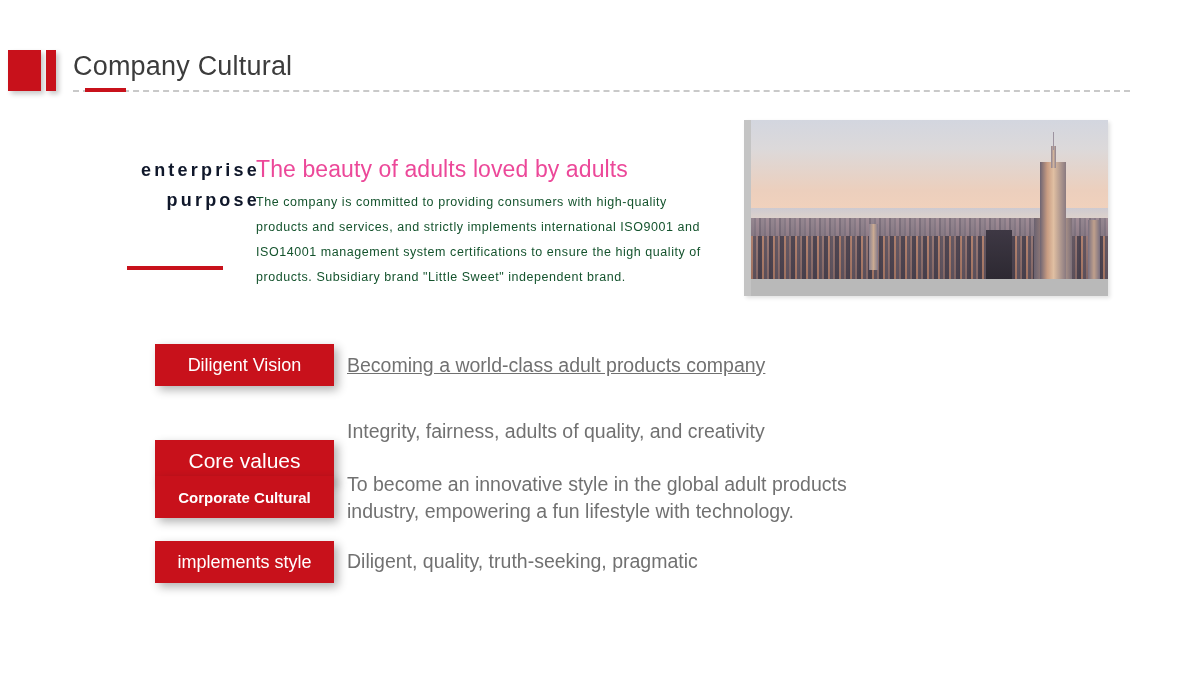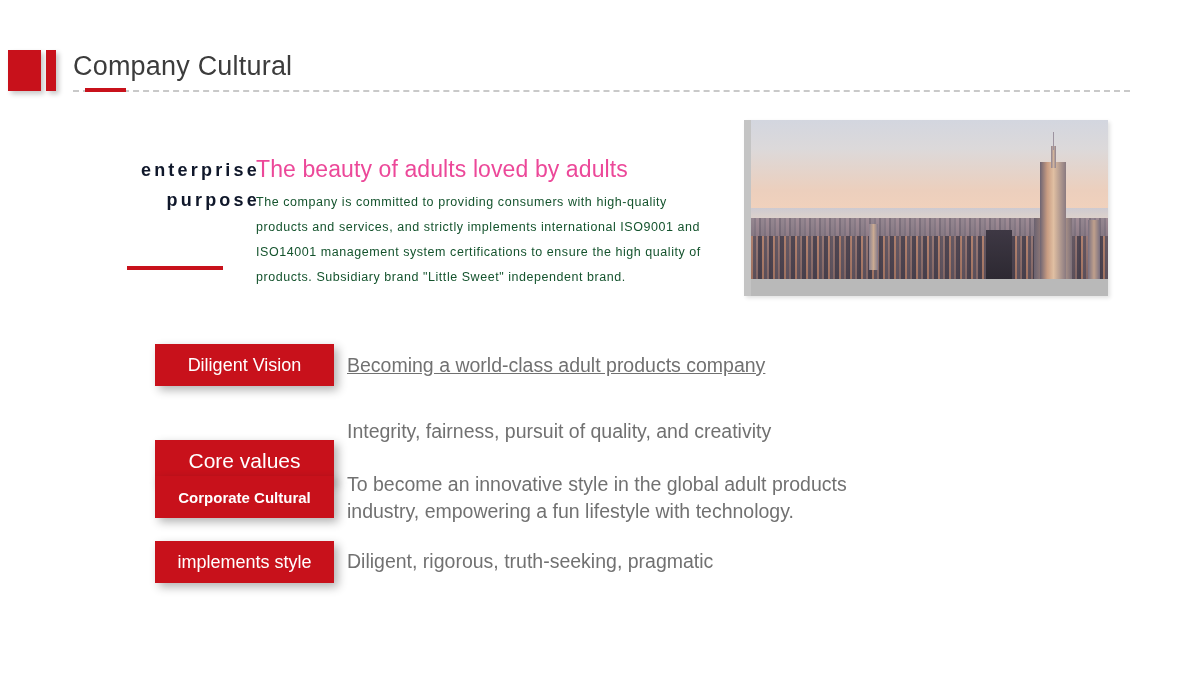--- a/index.html
+++ b/index.html
@@ -193,27 +193,27 @@
     <div class="photo-gray-bar"></div>
   </div>
 
   <div class="row r1">
     <div class="tag s-md">Diligent Vision</div>
     <div class="desc">Becoming a world-class adult products company</div>
   </div>
 
   <div class="row r2">
     <div class="tag s-lg">Core values</div>
-    <div class="desc">Integrity, fairness, pursuit of quality, and creativity</div>
+    <div class="desc">Integrity, fairness, adults of quality, and creativity</div>
   </div>
 
   <div class="row r3">
     <div class="tag s-sm">Corporate Cultural</div>
     <div class="desc">To become an innovative style in the global adult products
 industry, empowering a fun lifestyle with technology.</div>
   </div>
 
   <div class="row r4">
     <div class="tag s-md">implements style</div>
-    <div class="desc">Diligent, rigorous, truth-seeking, pragmatic</div>
+    <div class="desc">Diligent, quality, truth-seeking, pragmatic</div>
   </div>
 
 </div>
 
 </body></html>

